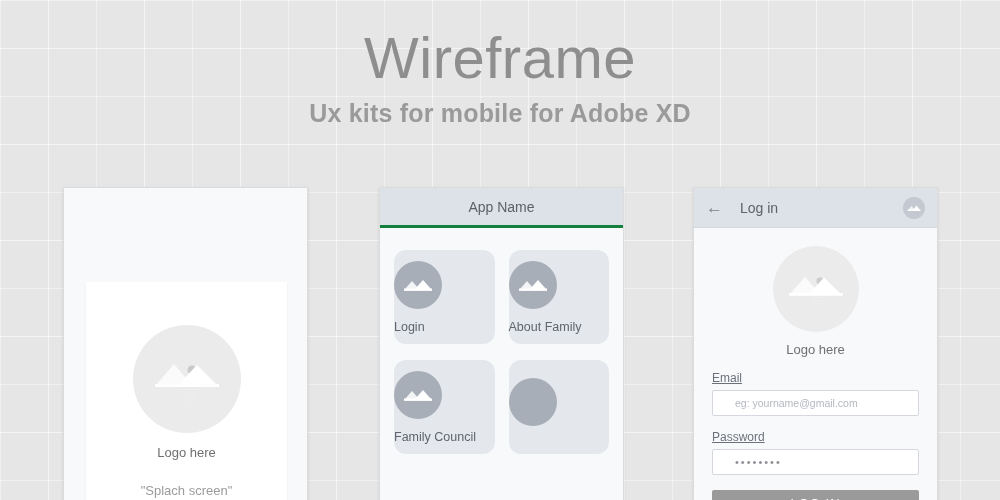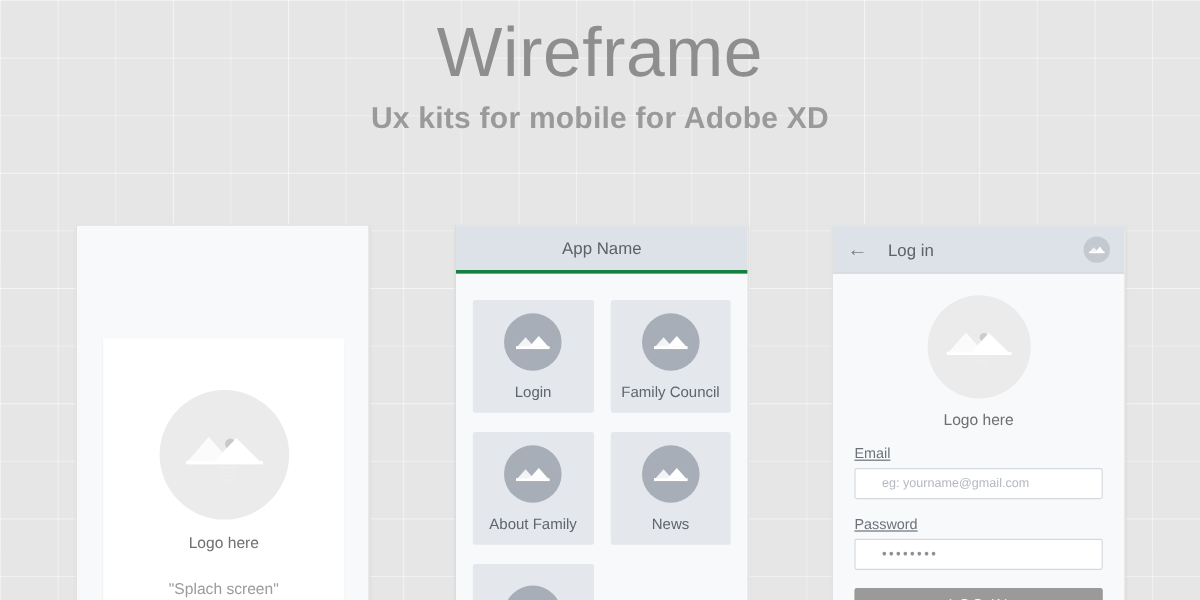--- a/index.html
+++ b/index.html
@@ -23,21 +23,21 @@
       linear-gradient(to bottom, rgba(255,255,255,0.55) 1px, transparent 1px),
       linear-gradient(to right, rgba(214,214,214,0.45) 1px, transparent 1px),
       linear-gradient(to bottom, rgba(214,214,214,0.45) 1px, transparent 1px);
     background-size: 48px 48px, 48px 48px, 96px 96px, 96px 96px;
     background-position: 0 0, 0 0, 0 0, 0 0;
   }
 
   
   #hero {
     position: absolute;
-    top: 0; left: 0;
+    top: 14px; left: 0;
     width: 1000px;
     text-align: center;
     padding-top: 14px;
   }
   #hero-title {
     font-size: 58px;
     font-weight: 400;
     color: #8e8e8e;
     letter-spacing: 0.5px;
     line-height: 1.05;
@@ -119,25 +119,25 @@
     color: #5c616b;
   }
   #menu-grid {
     padding: 22px 14px 0 14px;
     display: grid;
     grid-template-columns: 1fr 1fr;
     gap: 16px 14px;
   }
   .tile {
     background: #e4e8ed;
-    border-radius: 2px;
+    border-radius: 12px;
     height: 94px;
     display: flex;
     flex-direction: column;
-    align-items: center;
+    align-items: flex-start;
     justify-content: center;
   }
   .tile-icon {
     width: 48px;
     height: 48px;
     border-radius: 50%;
     background: #a8aeb8;
     display: flex;
     align-items: center;
     justify-content: center;
@@ -275,44 +275,34 @@
     </div>
 
     <div class="tile">
       <div class="tile-icon">
         <svg width="30" height="17" viewBox="0 0 30 17" aria-hidden="true">
           <path d="M2 13 L9 5 L16 13 Z" fill="#f2f4f6"></path>
           <path d="M12 13 L20 4 L28 13 Z" fill="#ffffff"></path>
           <rect x="1" y="12.5" width="28" height="2.4" fill="#ffffff"></rect>
         </svg>
       </div>
-      <div class="tile-label">Family Council</div>
+      <div class="tile-label">About Family</div>
     </div>
 
     <div class="tile">
       <div class="tile-icon">
         <svg width="30" height="17" viewBox="0 0 30 17" aria-hidden="true">
           <path d="M2 13 L9 5 L16 13 Z" fill="#f2f4f6"></path>
           <path d="M12 13 L20 4 L28 13 Z" fill="#ffffff"></path>
           <rect x="1" y="12.5" width="28" height="2.4" fill="#ffffff"></rect>
         </svg>
       </div>
-      <div class="tile-label">About Family</div>
-    </div>
-
-    <div class="tile">
-      <div class="tile-icon">
-        <svg width="30" height="17" viewBox="0 0 30 17" aria-hidden="true">
-          <path d="M2 13 L9 5 L16 13 Z" fill="#f2f4f6"></path>
-          <path d="M12 13 L20 4 L28 13 Z" fill="#ffffff"></path>
-          <rect x="1" y="12.5" width="28" height="2.4" fill="#ffffff"></rect>
-        </svg>
-      </div>
-      <div class="tile-label">News</div>
-    </div>
+      <div class="tile-label">Family Council</div>
+    </div>
+
 
     <div class="tile partial">
       <div class="tile-icon">
         
       </div>
       <div class="tile-label"></div>
     </div>
 
   </div>
 </div>

